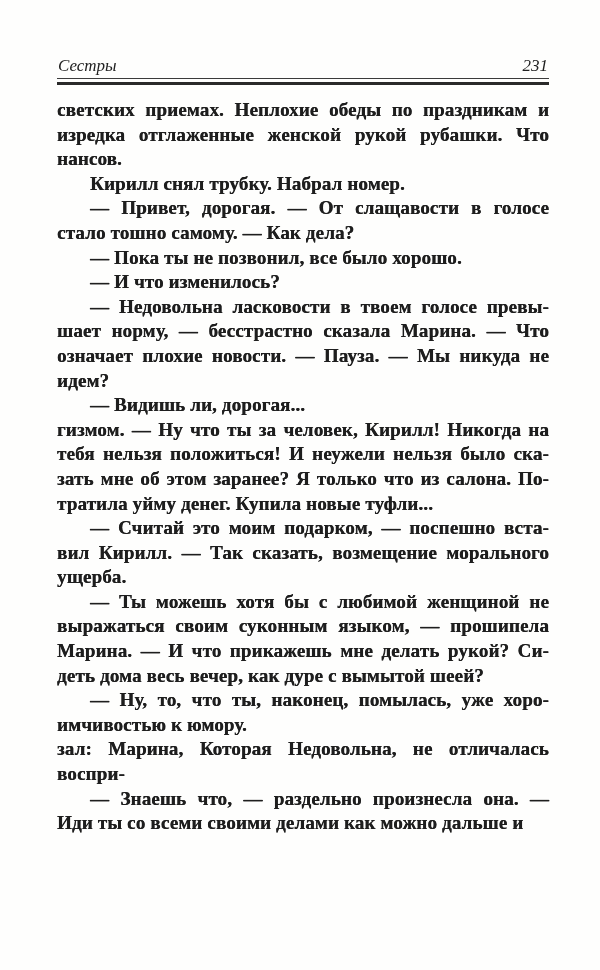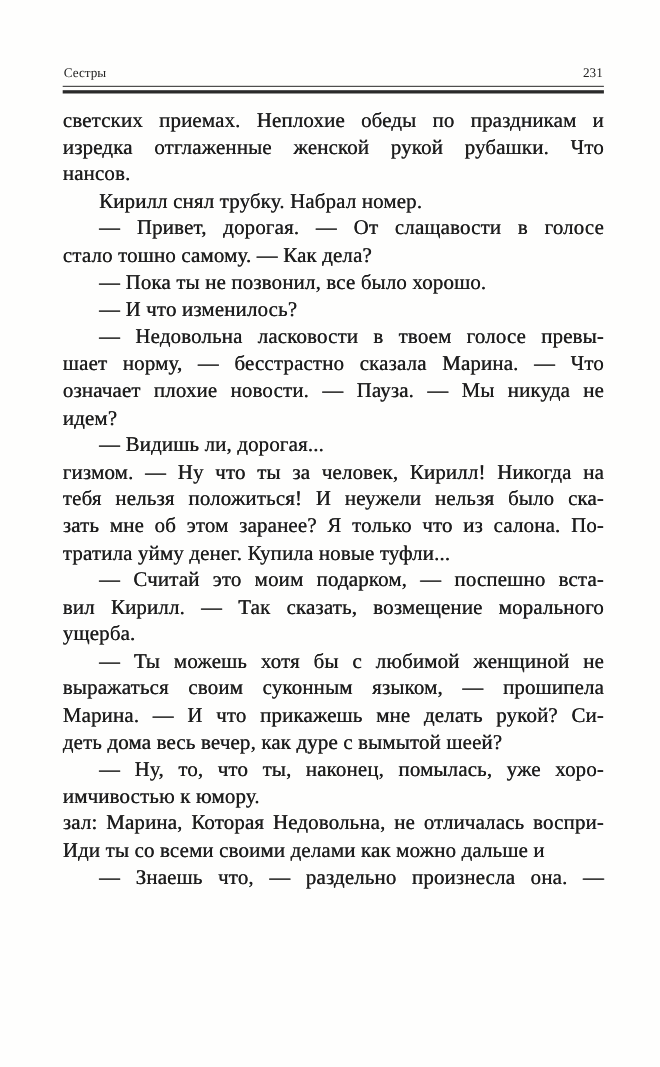--- a/index.html
+++ b/index.html
@@ -11,21 +11,22 @@
     box-sizing: border-box;
     padding: 56px 51px 0 57px;
     font-family: "Liberation Serif", "DejaVu Serif", serif;
     color: #1e1e1e;
     overflow: hidden;
   }
   .header {
     display: flex;
     justify-content: space-between;
     align-items: baseline;
-    font-size: 12px;
+    font-style: italic;
+    font-size: 17px;
     line-height: 20px;
     color: #222;
     padding: 0 1px;
   }
   .rule-thin {
     margin-top: 2px;
     border-top: 1.5px solid #3b3b3b;
   }
   .rule-thick {
     margin-top: 3px;
@@ -36,20 +37,21 @@
     font-size: 19px;
     line-height: 24.6px;
     letter-spacing: 0.15px;
     text-shadow: 0.3px 0 0 currentColor;
   }
   .paragraph { margin: 0; }
   .line {
     text-align: justify;
     text-align-last: justify;
     white-space: normal;
+    font-weight: bold;
   }
   .line.last { text-align-last: left; }
   .line.indent { text-indent: 33px; }
 </style>
 </head>
 <body>
 
 <div class="page">
   <div class="header">
     <span>Сестры</span>
@@ -101,17 +103,17 @@
         <div class="line">выражаться своим суконным языком, — прошипела</div>
         <div class="line">Марина. — И что прикажешь мне делать рукой? Си-</div>
         <div class="line last">деть дома весь вечер, как дуре с вымытой шеей?</div>
       </div>
       <div class="paragraph">
         <div class="line indent">— Ну, то, что ты, наконец, помылась, уже хоро-</div>
         <div class="line last">имчивостью к юмору.</div>
         <div class="line">зал: Марина, Которая Недовольна, не отличалась воспри-</div>
       </div>
       <div class="paragraph">
+        <div class="line indent">— Знаешь что, — раздельно произнесла она. —</div>
         <div class="line last">Иди ты со всеми своими делами как можно дальше и</div>
-        <div class="line indent">— Знаешь что, — раздельно произнесла она. —</div>
       </div>
     </div>
 </div>
 
 </body></html>

